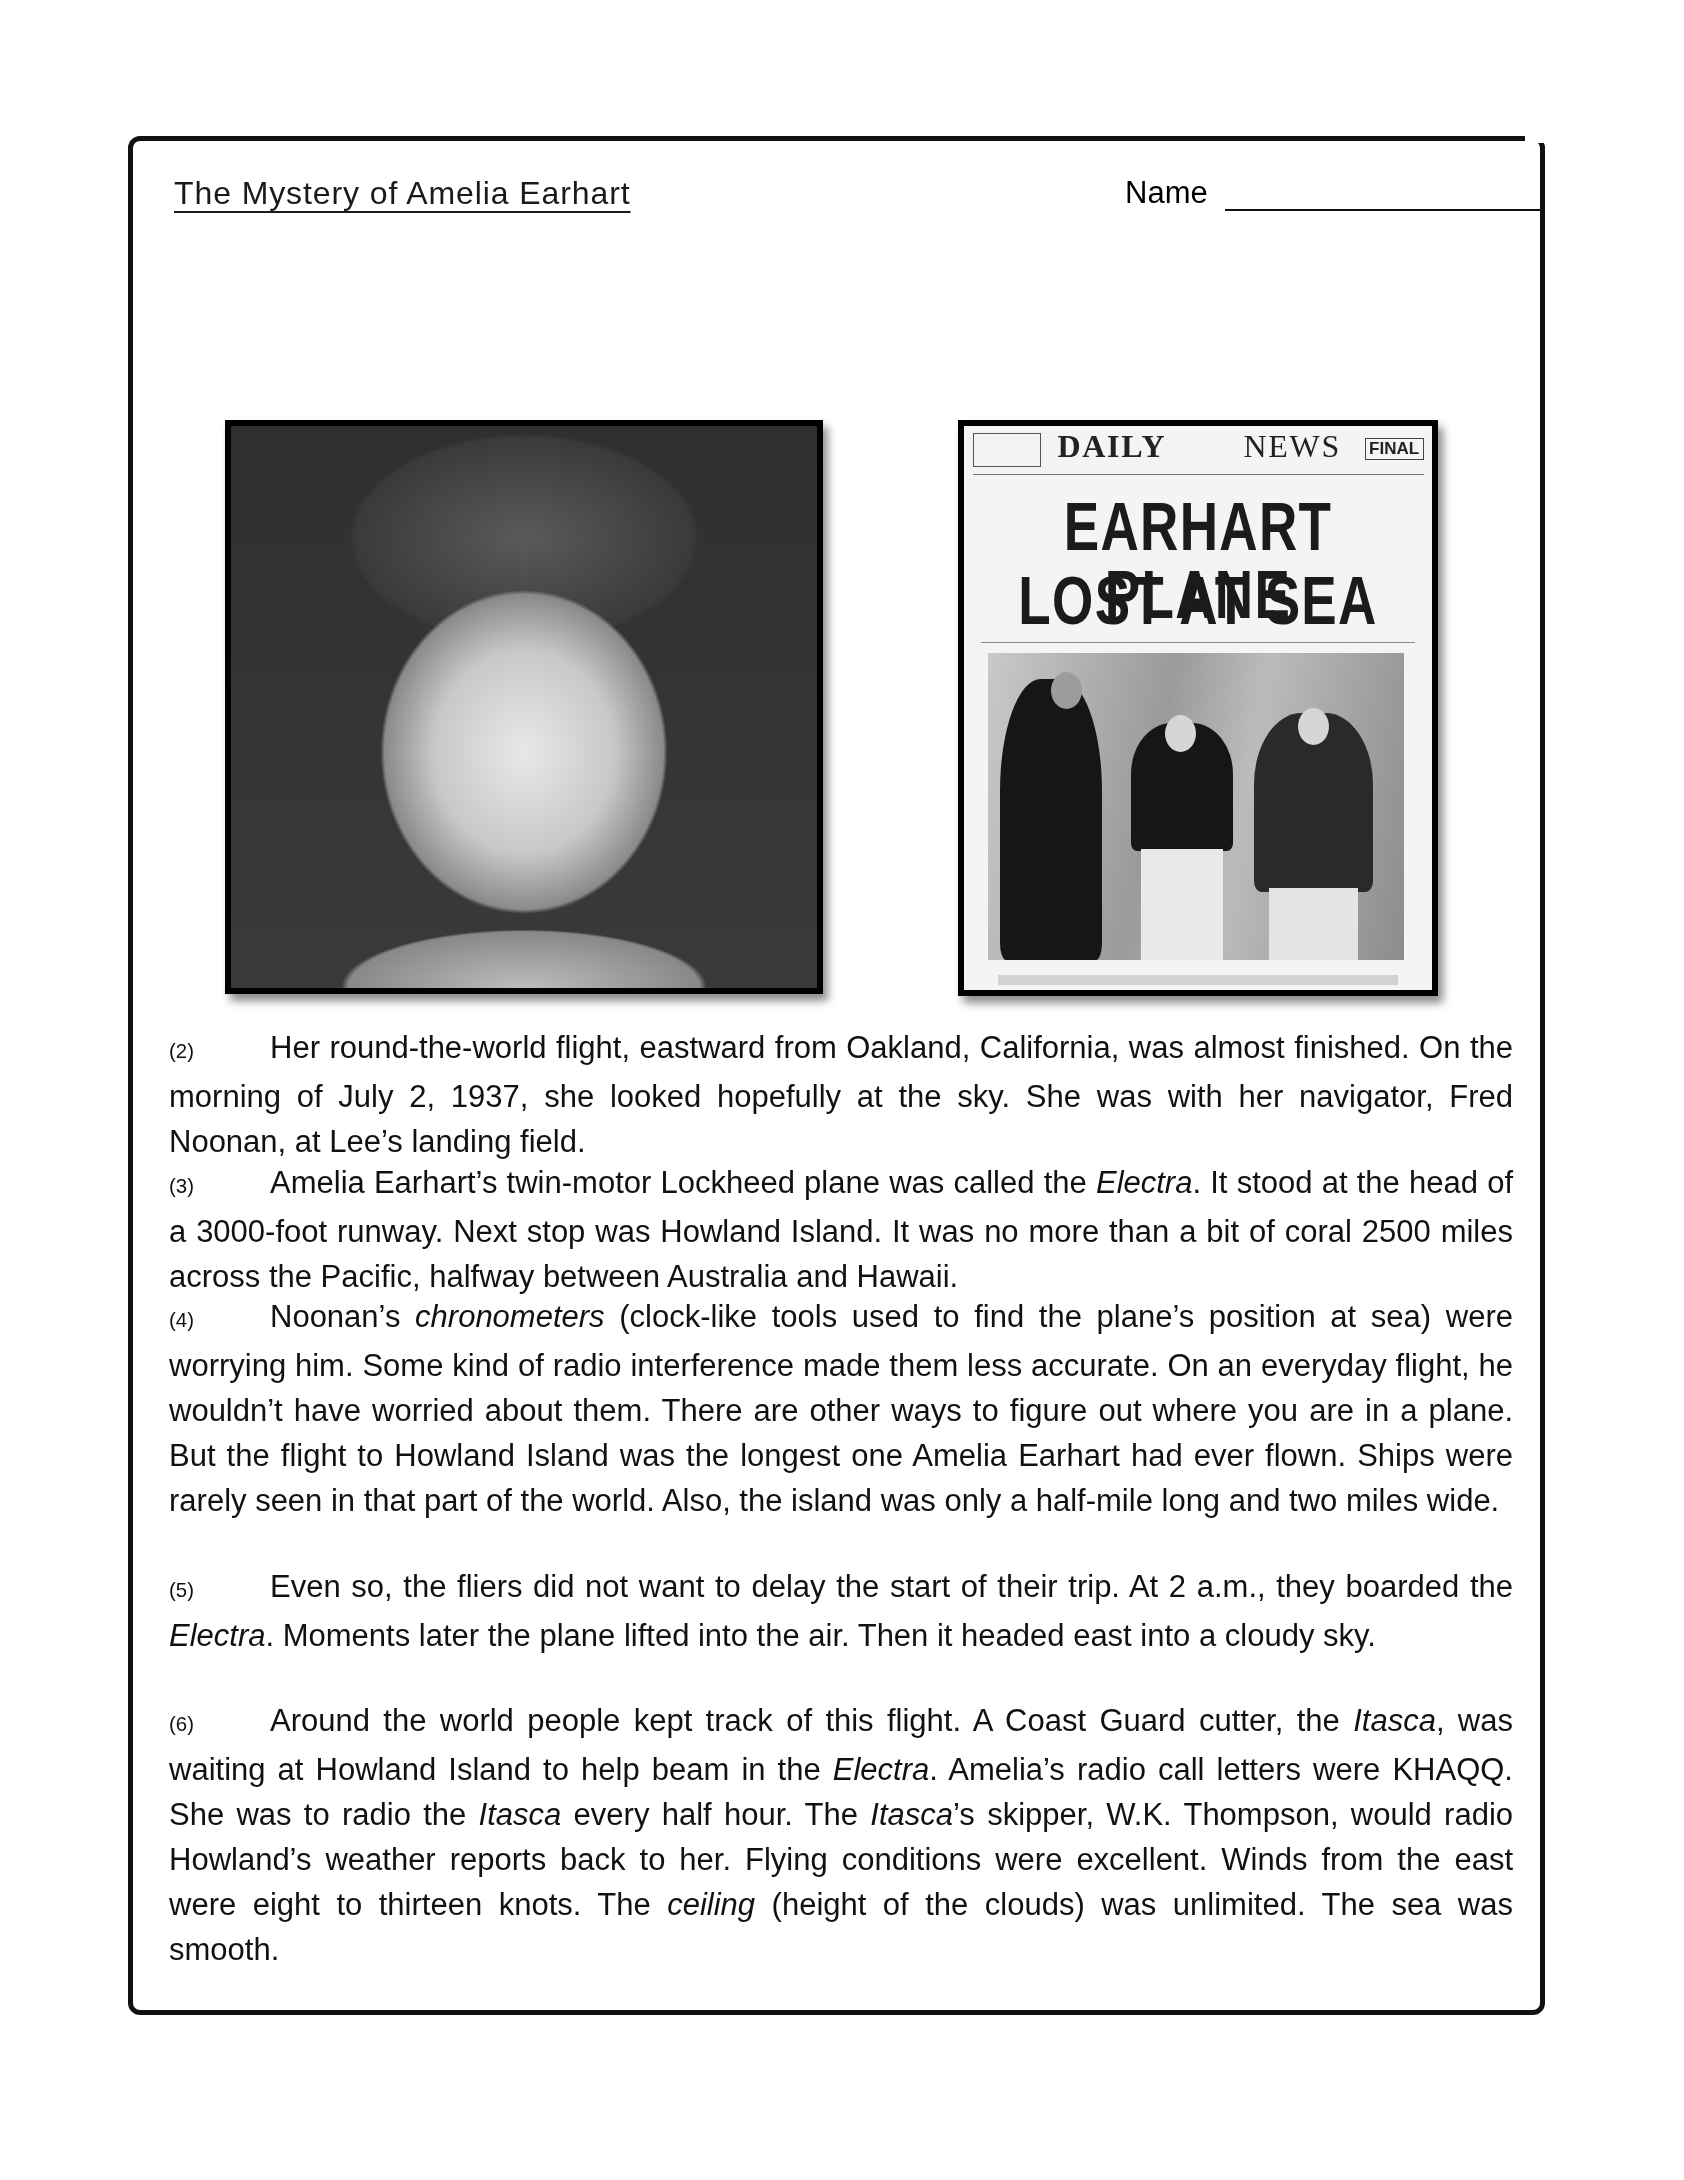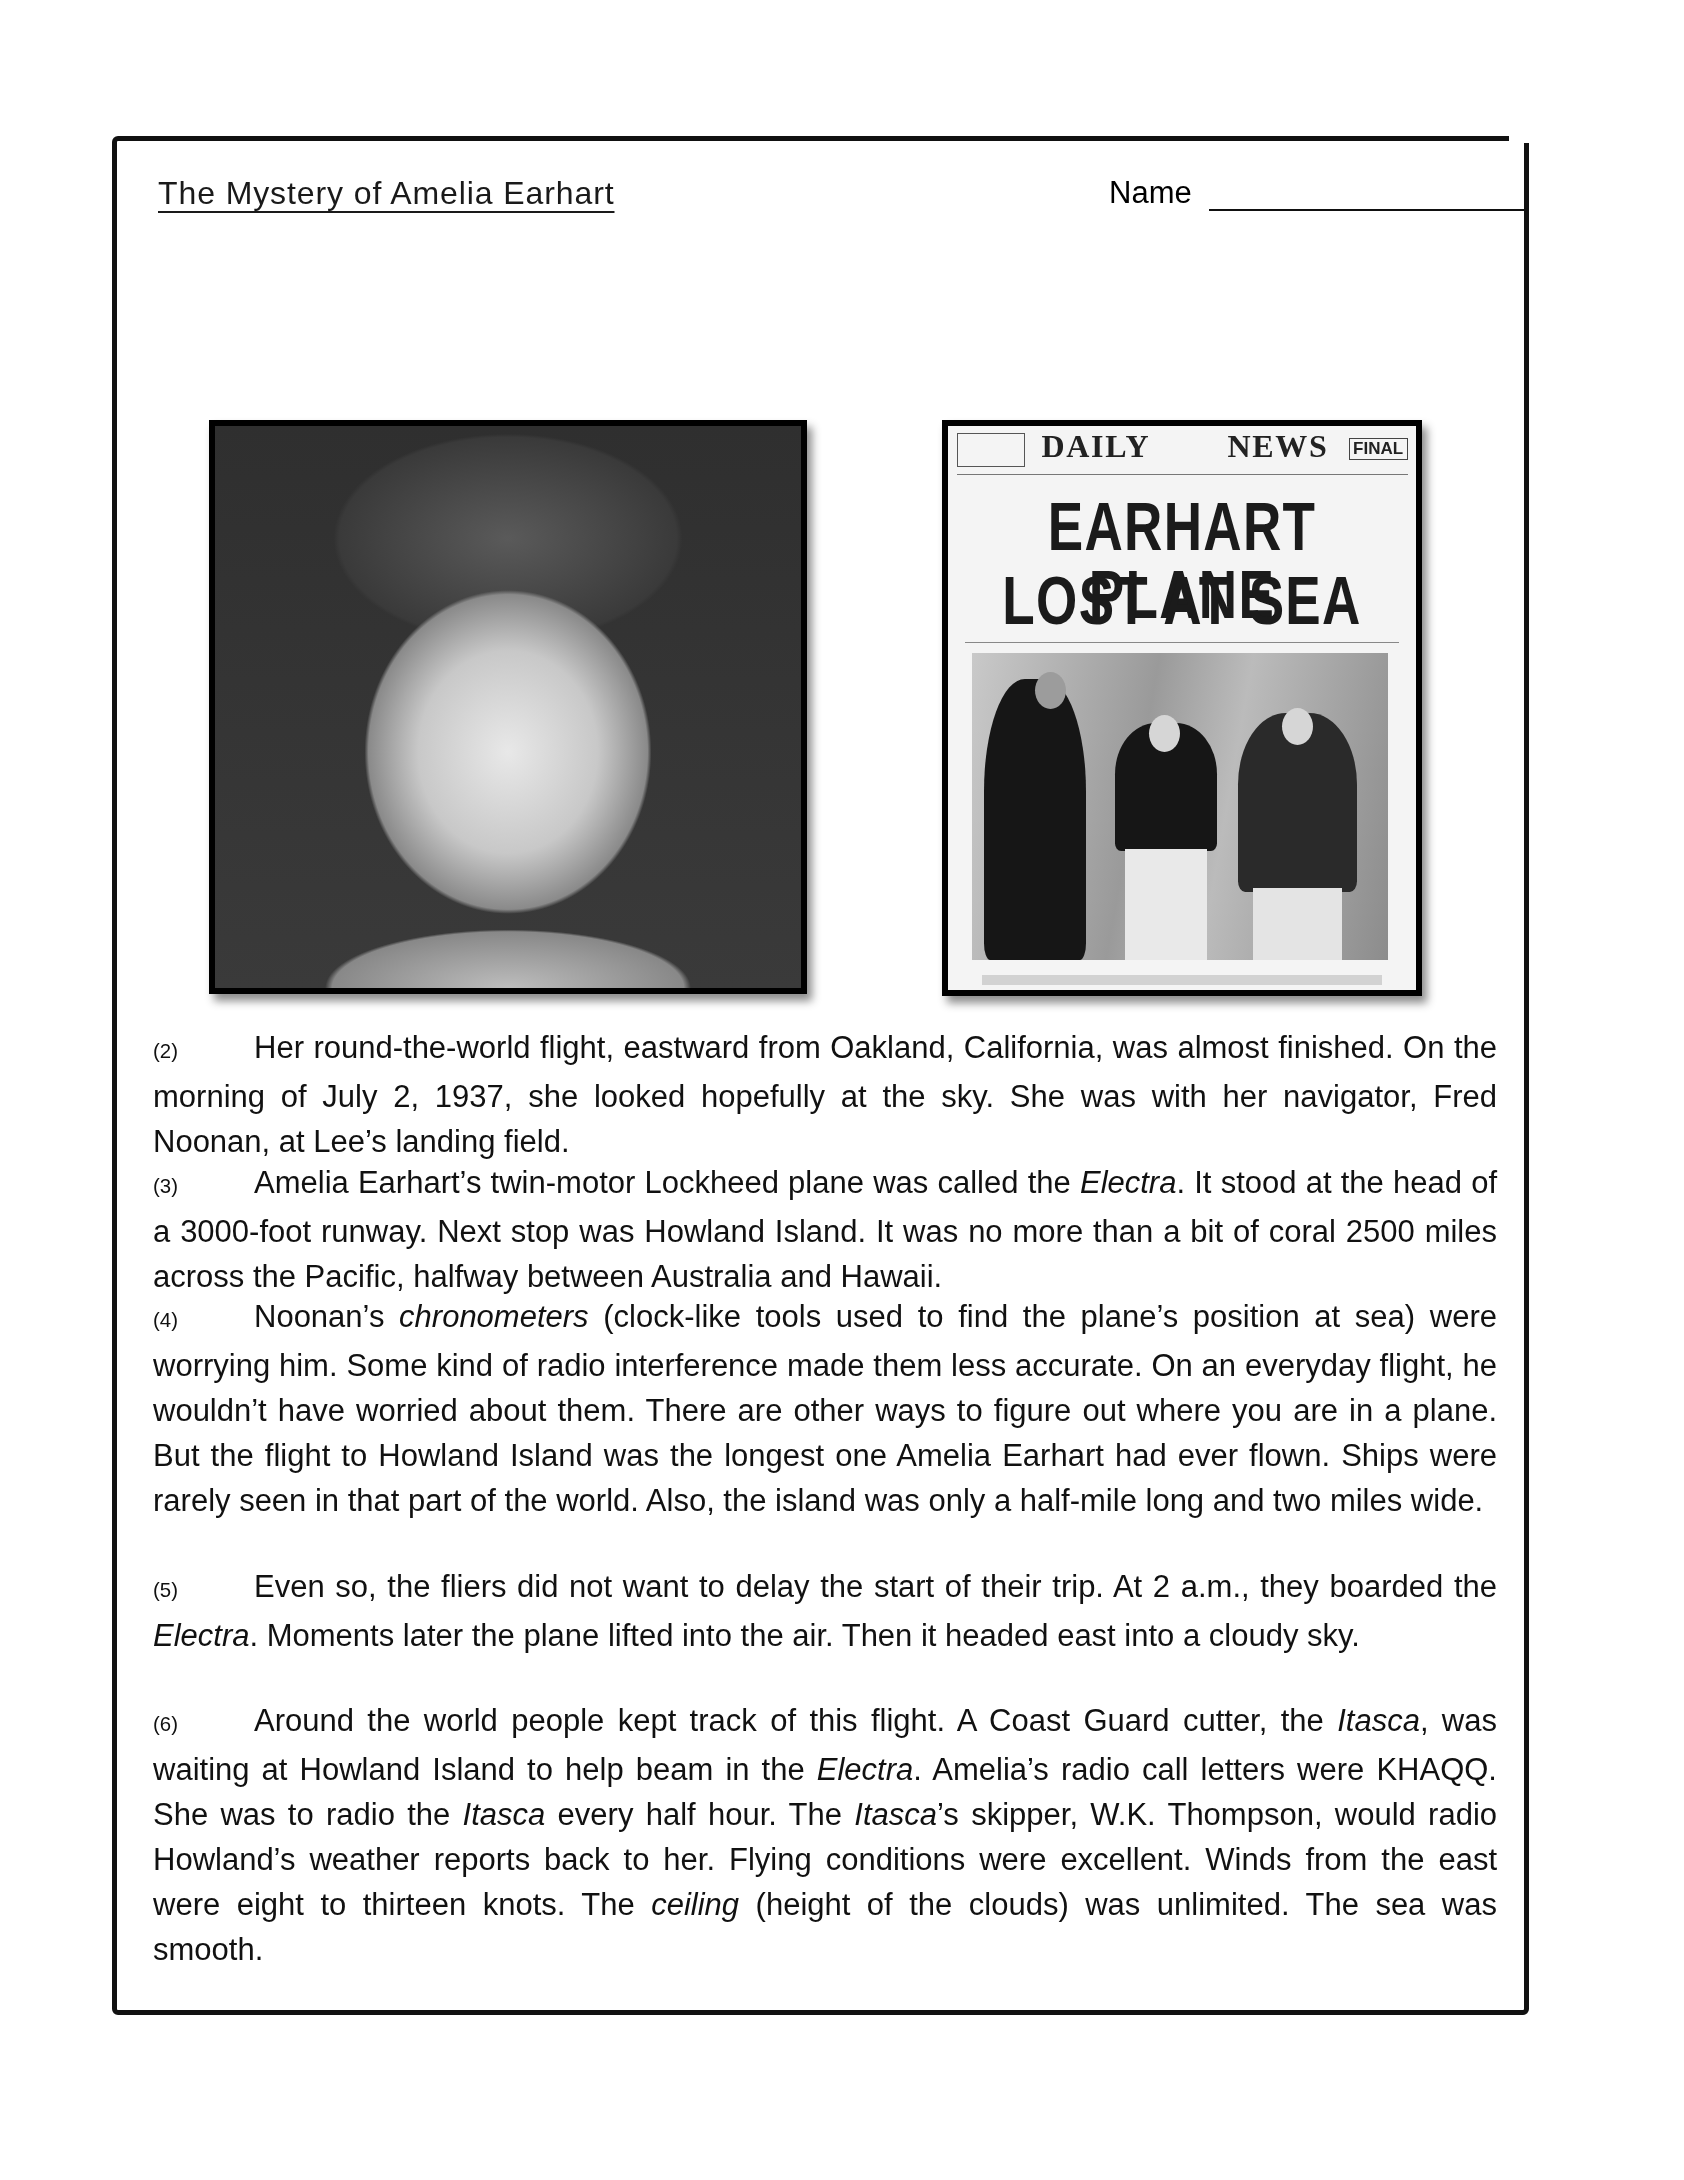--- a/index.html
+++ b/index.html
@@ -1,19 +1,19 @@
 <!DOCTYPE html>
 <html style="font-size:13.6px"><head>
 <meta charset="utf-8">
 <style>
   html, body { margin: 0; padding: 0; background: #ffffff; }
   body { width: 1685px; height: 2181px; position: relative; overflow: hidden;
          font-family: "Liberation Sans", sans-serif; color: #111; }
-  .frame { position: absolute; left: 112px; top: 136px; width: 1417px; height: 1879px;
-           border: 5.1px solid #111; border-radius: 6px; box-sizing: border-box; }
+  .frame { position: absolute; left: 128px; top: 136px; width: 1417px; height: 1879px;
+           border: 5.1px solid #111; border-radius: 12px; box-sizing: border-box; }
   .frame::after { content: ""; position: absolute; right: -6.8px; top: -6.8px; width: 22px; height: 8.5px;
                   background: #fff; }
   .header { position: absolute; left: 41px; top: 34px; width: 1329px; height: 51px; }
   .title { position: absolute; left: 0; top: 0; font-size: 32px; letter-spacing: 0.9px;
            text-decoration: underline; text-decoration-thickness: 1.7px; text-underline-offset: 6.8px; color: #1a1a1a; }
   .name-label { position: absolute; left: 951px; top: 0; font-size: 31px; color: #000000; }
   .name-line { position: absolute; left: 1051px; top: 34px; width: 315px; height: 0;
                border-bottom: 2.6px solid #111; }
   .para { position: absolute; left: 36px; width: 1344px; font-size: 31px; line-height: 45px;
           text-align: justify; color: #111; }
@@ -25,21 +25,21 @@
      background: radial-gradient(ellipse 34% 40% at 50% 58%, #e8e8e8 0%, #c8c8c8 45%, #8a8a8a 70%, transparent 72%),
                  radial-gradient(ellipse 48% 30% at 50% 20%, #5a5a5a 0%, #3a3a3a 60%, transparent 62%),
                  radial-gradient(ellipse 60% 20% at 50% 100%, #bdbdbd 0%, #888 50%, transparent 52%),
                  linear-gradient(#2f2f2f, #3a3a3a); }
   .photo-news { left: 825px; top: 279px; width: 468px; height: 564px; background: #f4f4f4; }
   .masthead { position: absolute; left: 8.5px; top: 6.8px; right: 8.5px; height: 34px; }
   .mast-box { position: absolute; left: 0; top: 0; width: 66px; height: 32px; border: 1.7px solid #555; }
   .mast-daily { position: absolute; left: 85px; top: -5.1px; font-family: "Liberation Serif", serif;
                 font-size: 32px; font-weight: bold; letter-spacing: 1.7px; color: #222; text-align: right; }
   .mast-news { position: absolute; left: 271px; top: -5.1px; font-family: "Liberation Serif", serif;
-               font-size: 32px; font-weight: bold; letter-spacing: 1.7px; color: #222; }
+               font-size: 32px; font-weight: normal; letter-spacing: 1.7px; color: #222; }
   .mast-final { position: absolute; right: 0; top: 5.1px; border: 1.7px solid #444; padding: 0 3.4px;
                 font-size: 17px; font-weight: bold; color: #222; }
   .mast-rule { position: absolute; left: 8.5px; right: 8.5px; top: 48px; border-top: 1.7px solid #777; }
   .headline { position: absolute; left: 0; right: 0; text-align: center; font-family: "Liberation Sans", sans-serif;
               font-weight: bold; font-size: 68px; line-height: 68px; color: #1b1b1b; transform: scaleX(0.78); letter-spacing: 1.7px; }
   .hl1 { top: 66px; }
   .hl2 { top: 140px; }
   .news-rule { position: absolute; left: 17px; right: 17px; top: 216px; border-top: 1.7px solid #888; }
   .news-photo { position: absolute; left: 24px; top: 227px; width: 416px; height: 307px;
      background: linear-gradient(100deg, #c9c9c9 0%, #9a9a9a 40%, #bbb 60%, #8c8c8c 100%); }

